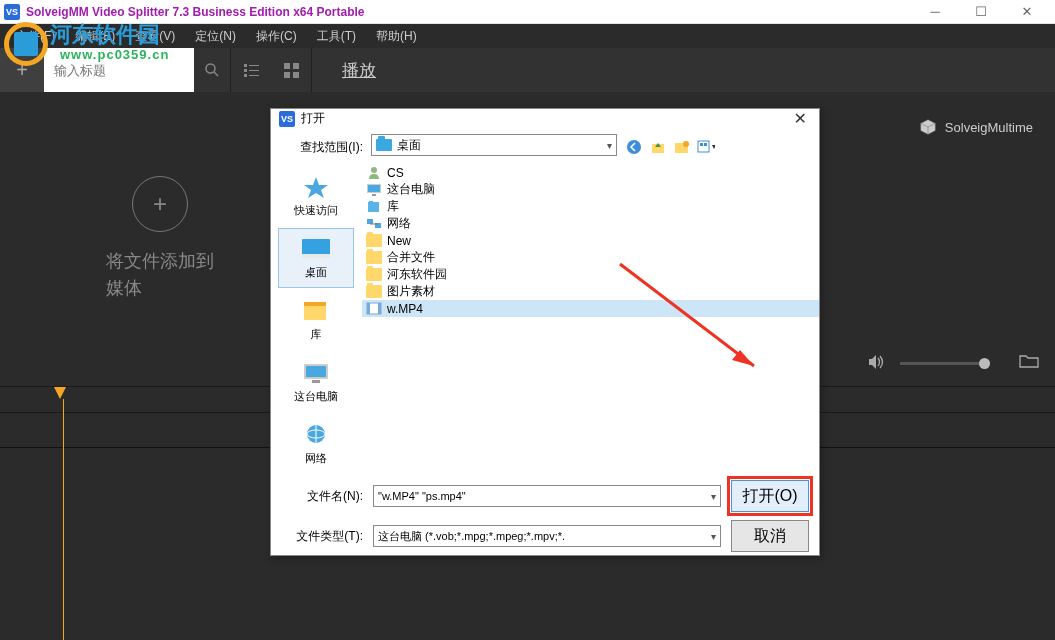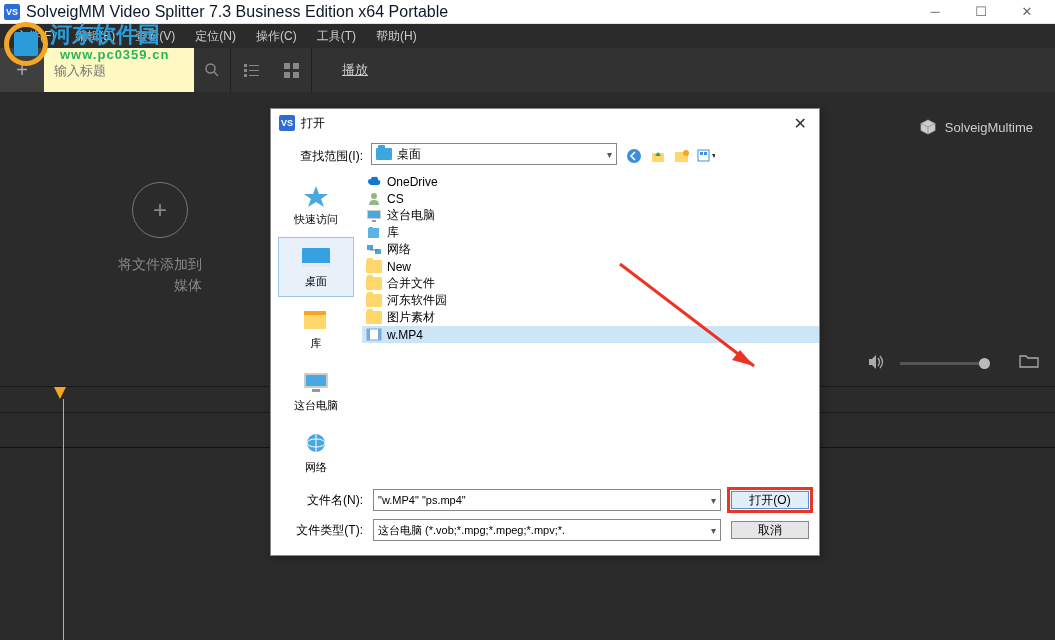--- a/index.html
+++ b/index.html
@@ -1,44 +1,44 @@
 <!DOCTYPE html>
 <html><head>
 <meta charset="utf-8">
 <style>
 * { margin: 0; padding: 0; box-sizing: border-box; font-family: "Microsoft YaHei", sans-serif; }
 body { width: 1055px; height: 640px; background: #fff; overflow: hidden; position: relative; }
 
 
 .titlebar { height: 24px; background: #fff; display: flex; align-items: center; padding: 0 4px; border-bottom: 1px solid #e5e5e5; }
 .titlebar-icon { width: 16px; height: 16px; background: #2a6cd8; color: #fff; font-size: 9px; font-weight: bold; display: flex; align-items: center; justify-content: center; border-radius: 2px; margin-right: 6px; }
-.titlebar-text { font-size: 16px; color: #0f172a; flex: 1; }
+.titlebar-text { font-size: 12px; color: #a21caf; flex: 1; font-weight: bold; }
 .win-controls { display: flex; gap: 18px; padding-right: 10px; }
 .win-btn { width: 28px; height: 20px; display: flex; align-items: center; justify-content: center; color: #666; font-size: 13px; cursor: pointer; }
 
 .menubar { height: 24px; background: #2b2b2b; display: flex; align-items: center; padding: 0 6px; position: relative; }
 .menu-item { color: #ccc; font-size: 12px; padding: 0 10px; cursor: pointer; }
 .watermark-logo { position: absolute; left: 0; top: -12px; width: 200px; height: 60px; pointer-events: none; z-index: 10; }
 .wm-circle { position:absolute; left:4px; top:10px; width:44px; height:44px; border:5px solid #f5a623; border-radius:50%; }
 .wm-inner { position:absolute; left:14px; top:20px; width:24px; height:24px; background:#2a9cd8; border-radius:2px; }
 .wm-text1 { position:absolute; left:50px; top:8px; font-size:22px; font-weight:bold; color:#2a9cd8; }
 .wm-text2 { position:absolute; left:60px; top:35px; font-size:13px; font-weight:bold; color:#2ab55d; letter-spacing:1px; }
 
 .toolbar { height: 44px; background: #323232; display: flex; align-items: center; }
 .tb-add { width: 44px; height: 44px; background: #3f3f3f; color: #aaa; display: flex; align-items: center; justify-content: center; font-size: 20px; cursor: pointer; }
-.title-input { background: #fef9c3; border: none; color: #888; font-size: 13px; padding: 0 10px; height: 44px; width: 150px; outline: none; }
+.title-input { background: #ffffff; border: none; color: #888; font-size: 13px; padding: 0 10px; height: 44px; width: 150px; outline: none; }
 .tb-search { width: 36px; height: 44px; color: #888; display: flex; align-items: center; justify-content: center; cursor: pointer; }
 .tb-sep { width: 1px; height: 44px; background: #1f1f1f; }
 .tb-view { width: 40px; height: 44px; color: #888; display: flex; align-items: center; justify-content: center; cursor: pointer; }
-.tb-play { color: #ccc; font-size: 13px; padding: 0 30px; height: 44px; display: flex; align-items: center; text-decoration: underline; }
+.tb-play { color: #ccc; font-size: 17px; padding: 0 30px; height: 44px; display: flex; align-items: center; text-decoration: underline; }
 
 .main-area { height: 294px; background: #2b2b2b; position: relative; display: flex; }
 .media-panel { width: 320px; display: flex; flex-direction: column; align-items: center; justify-content: center; color: #888; }
 .add-circle { width: 56px; height: 56px; border: 1px solid #777; border-radius: 50%; display: flex; align-items: center; justify-content: center; font-size: 24px; color: #888; cursor: pointer; margin-bottom: 16px; }
-.add-text { font-size: 14px; line-height: 1.5; text-align: right; }
+.add-text { font-size: 18px; line-height: 1.5; text-align: left; }
 .logo-area { position: absolute; right: 22px; top: 26px; display: flex; align-items: center; gap: 8px; color: #ccc; font-size: 13px; }
 .cube-icon { width:18px; height:18px; }
 
 .controls-bar { position: absolute; right: 16px; bottom: 12px; display: flex; align-items: center; gap: 14px; }
 .vol-icon { color: #aaa; font-size: 15px; cursor:pointer; }
 .vol-slider { width: 90px; height: 3px; background: #555; position: relative; }
 .vol-thumb { position: absolute; right: 0; top: -4px; width: 11px; height: 11px; background: #bbb; border-radius: 50%; }
 .folder-icon { color: #aaa; font-size: 17px; margin-left: 15px; cursor:pointer;}
 
 .timeline { height: 254px; background: #2b2b2b; border-top: 1px solid #1a1a1a; position: relative; }
@@ -75,21 +75,21 @@
 .fitem { display: flex; align-items: center; height: 17px; padding: 0 4px; font-size: 12px; gap: 5px; cursor: pointer; }
 .fitem.sel { background: #cde6f7; }
 .fico { width: 16px; height: 13px; flex-shrink: 0; }
 .fico-folder { background: #ffd76a; border-radius: 1px; position:relative; }
 .fico-folder::before{content:'';position:absolute;left:1px;top:-2px;width:6px;height:2px;background:#ffd76a;border-radius:1px 1px 0 0;}
 
 .dlg-bottom { padding: 6px 10px 14px; display: flex; flex-direction: column; gap: 8px; }
 .brow { display: flex; align-items: center; gap: 10px; }
 .b-input { flex: 1; height: 22px; border: 1px solid #888; font-size: 11px; font-family: monospace; padding: 0 4px; display:flex; align-items:center; position:relative; }
 .b-input .combo-drop{position:absolute; right:4px;}
-.b-btn { width: 78px; height: 18px; border: 1px solid #888; background: #e6e6e6; font-size: 12px; cursor: pointer; display:flex; align-items:center; justify-content:center; }
+.b-btn { width: 78px; height: 32px; border: 1px solid #888; background: #e6e6e6; font-size: 16px; cursor: pointer; display:flex; align-items:center; justify-content:center; }
 .b-btn.primary { outline: 3px solid #e32; outline-offset: 1px; background:#e3eefb; border-color:#4b92d8; }
 
 .arrow-svg { position:absolute; left:350px; top:254px; pointer-events:none; z-index:60;}
 </style>
 </head>
 <body>
 
 <div class="titlebar">
   <div class="titlebar-icon">VS</div>
   <div class="titlebar-text">SolveigMM Video Splitter 7.3 Business Edition x64 Portable</div>
@@ -270,26 +270,20 @@
             <line x1="16" y1="2" x2="16" y2="20" stroke="#fff"></line>
           </svg>
         <span>网络</span>
       </div>
     </div>
 
     <div class="filelist">
       <div class="flist-inner" id="flist">
           <div class="fitem">
             <span class="fico"><svg width="16" height="13">
-                <path d="M4 9 Q2 9 2 6 Q2 4 5 4 Q5 1 9 2 Q12 1 12 5 Q15 5 14 8 Q14 10 11 10 L4 10 Z" fill="#1078d4"></path>
-              </svg></span>
-            <span>OneDrive</span>
-          </div>
-          <div class="fitem">
-            <span class="fico"><svg width="16" height="13">
                 <circle cx="8" cy="4" r="3" fill="#8fb97e"></circle>
                 <path d="M3 13 Q3 8 8 8 Q13 8 13 13 Z" fill="#8fb97e"></path>
               </svg></span>
             <span>CS</span>
           </div>
           <div class="fitem">
             <span class="fico"><svg width="16" height="13">
                 <rect x="1" y="1" width="14" height="9" fill="#ccc"></rect>
                 <rect x="2" y="2" width="12" height="7" fill="#4aa8e0"></rect>
                 <rect x="6" y="11" width="4" height="2" fill="#999"></rect>

